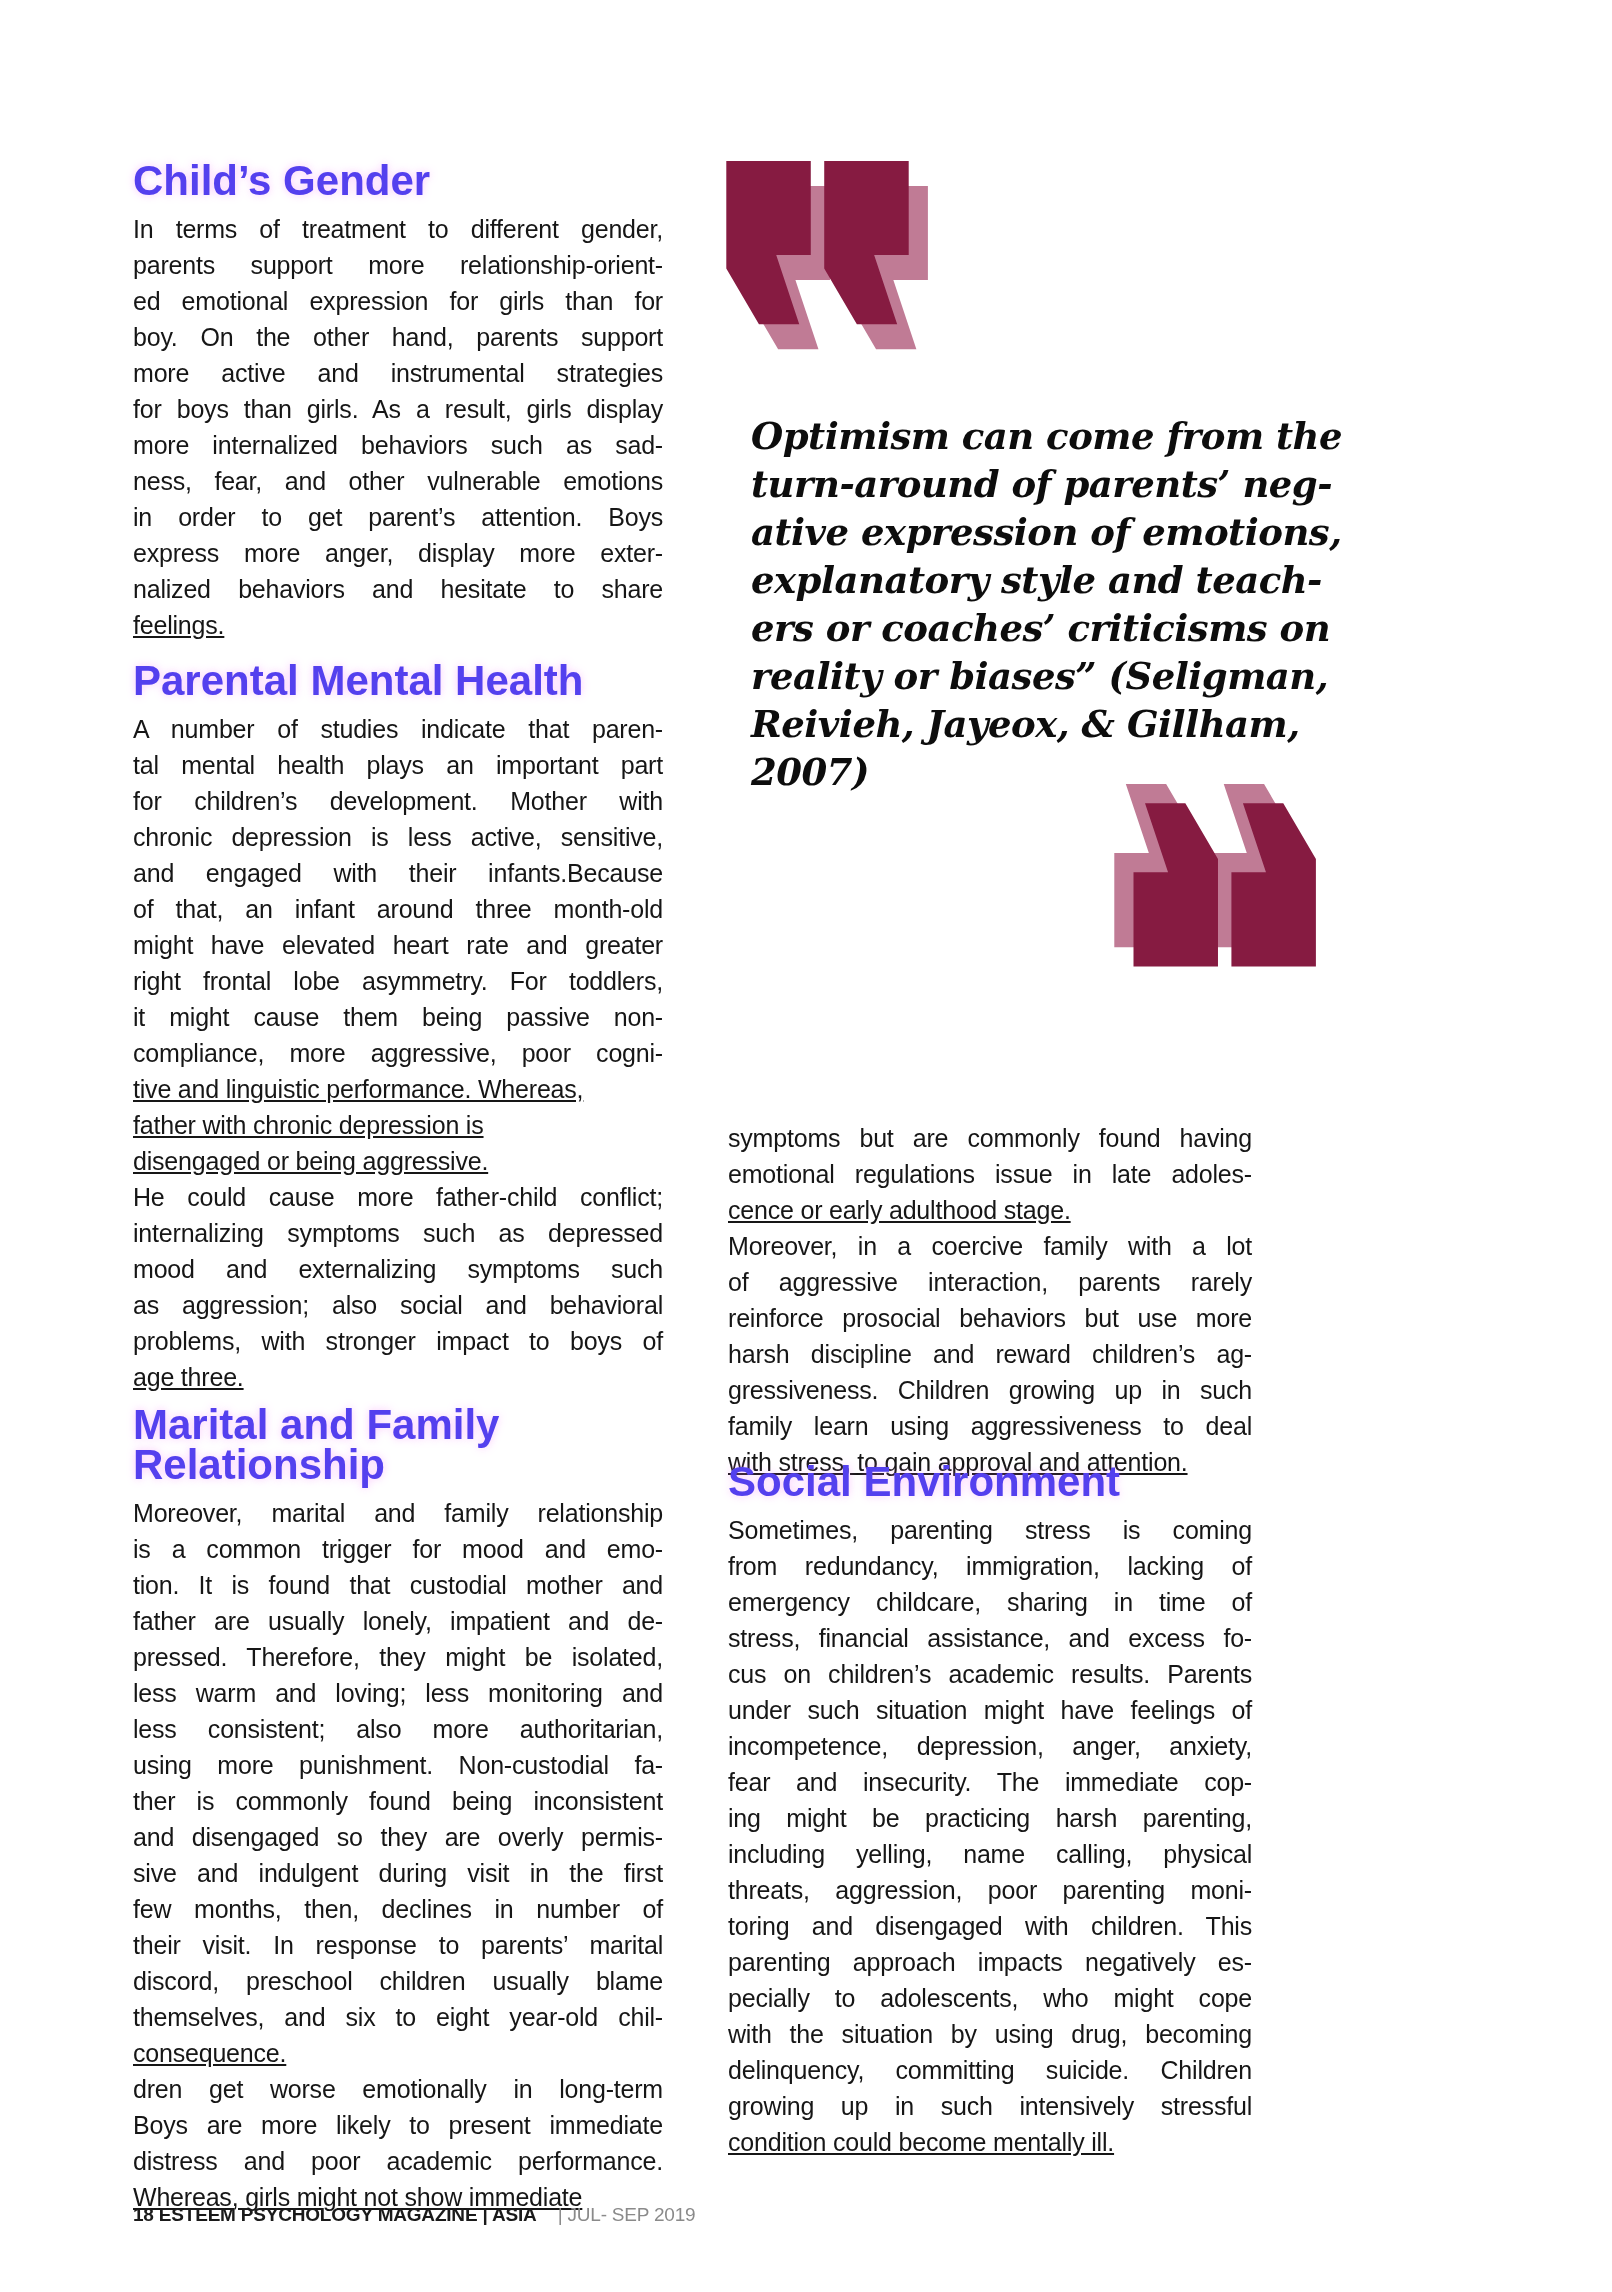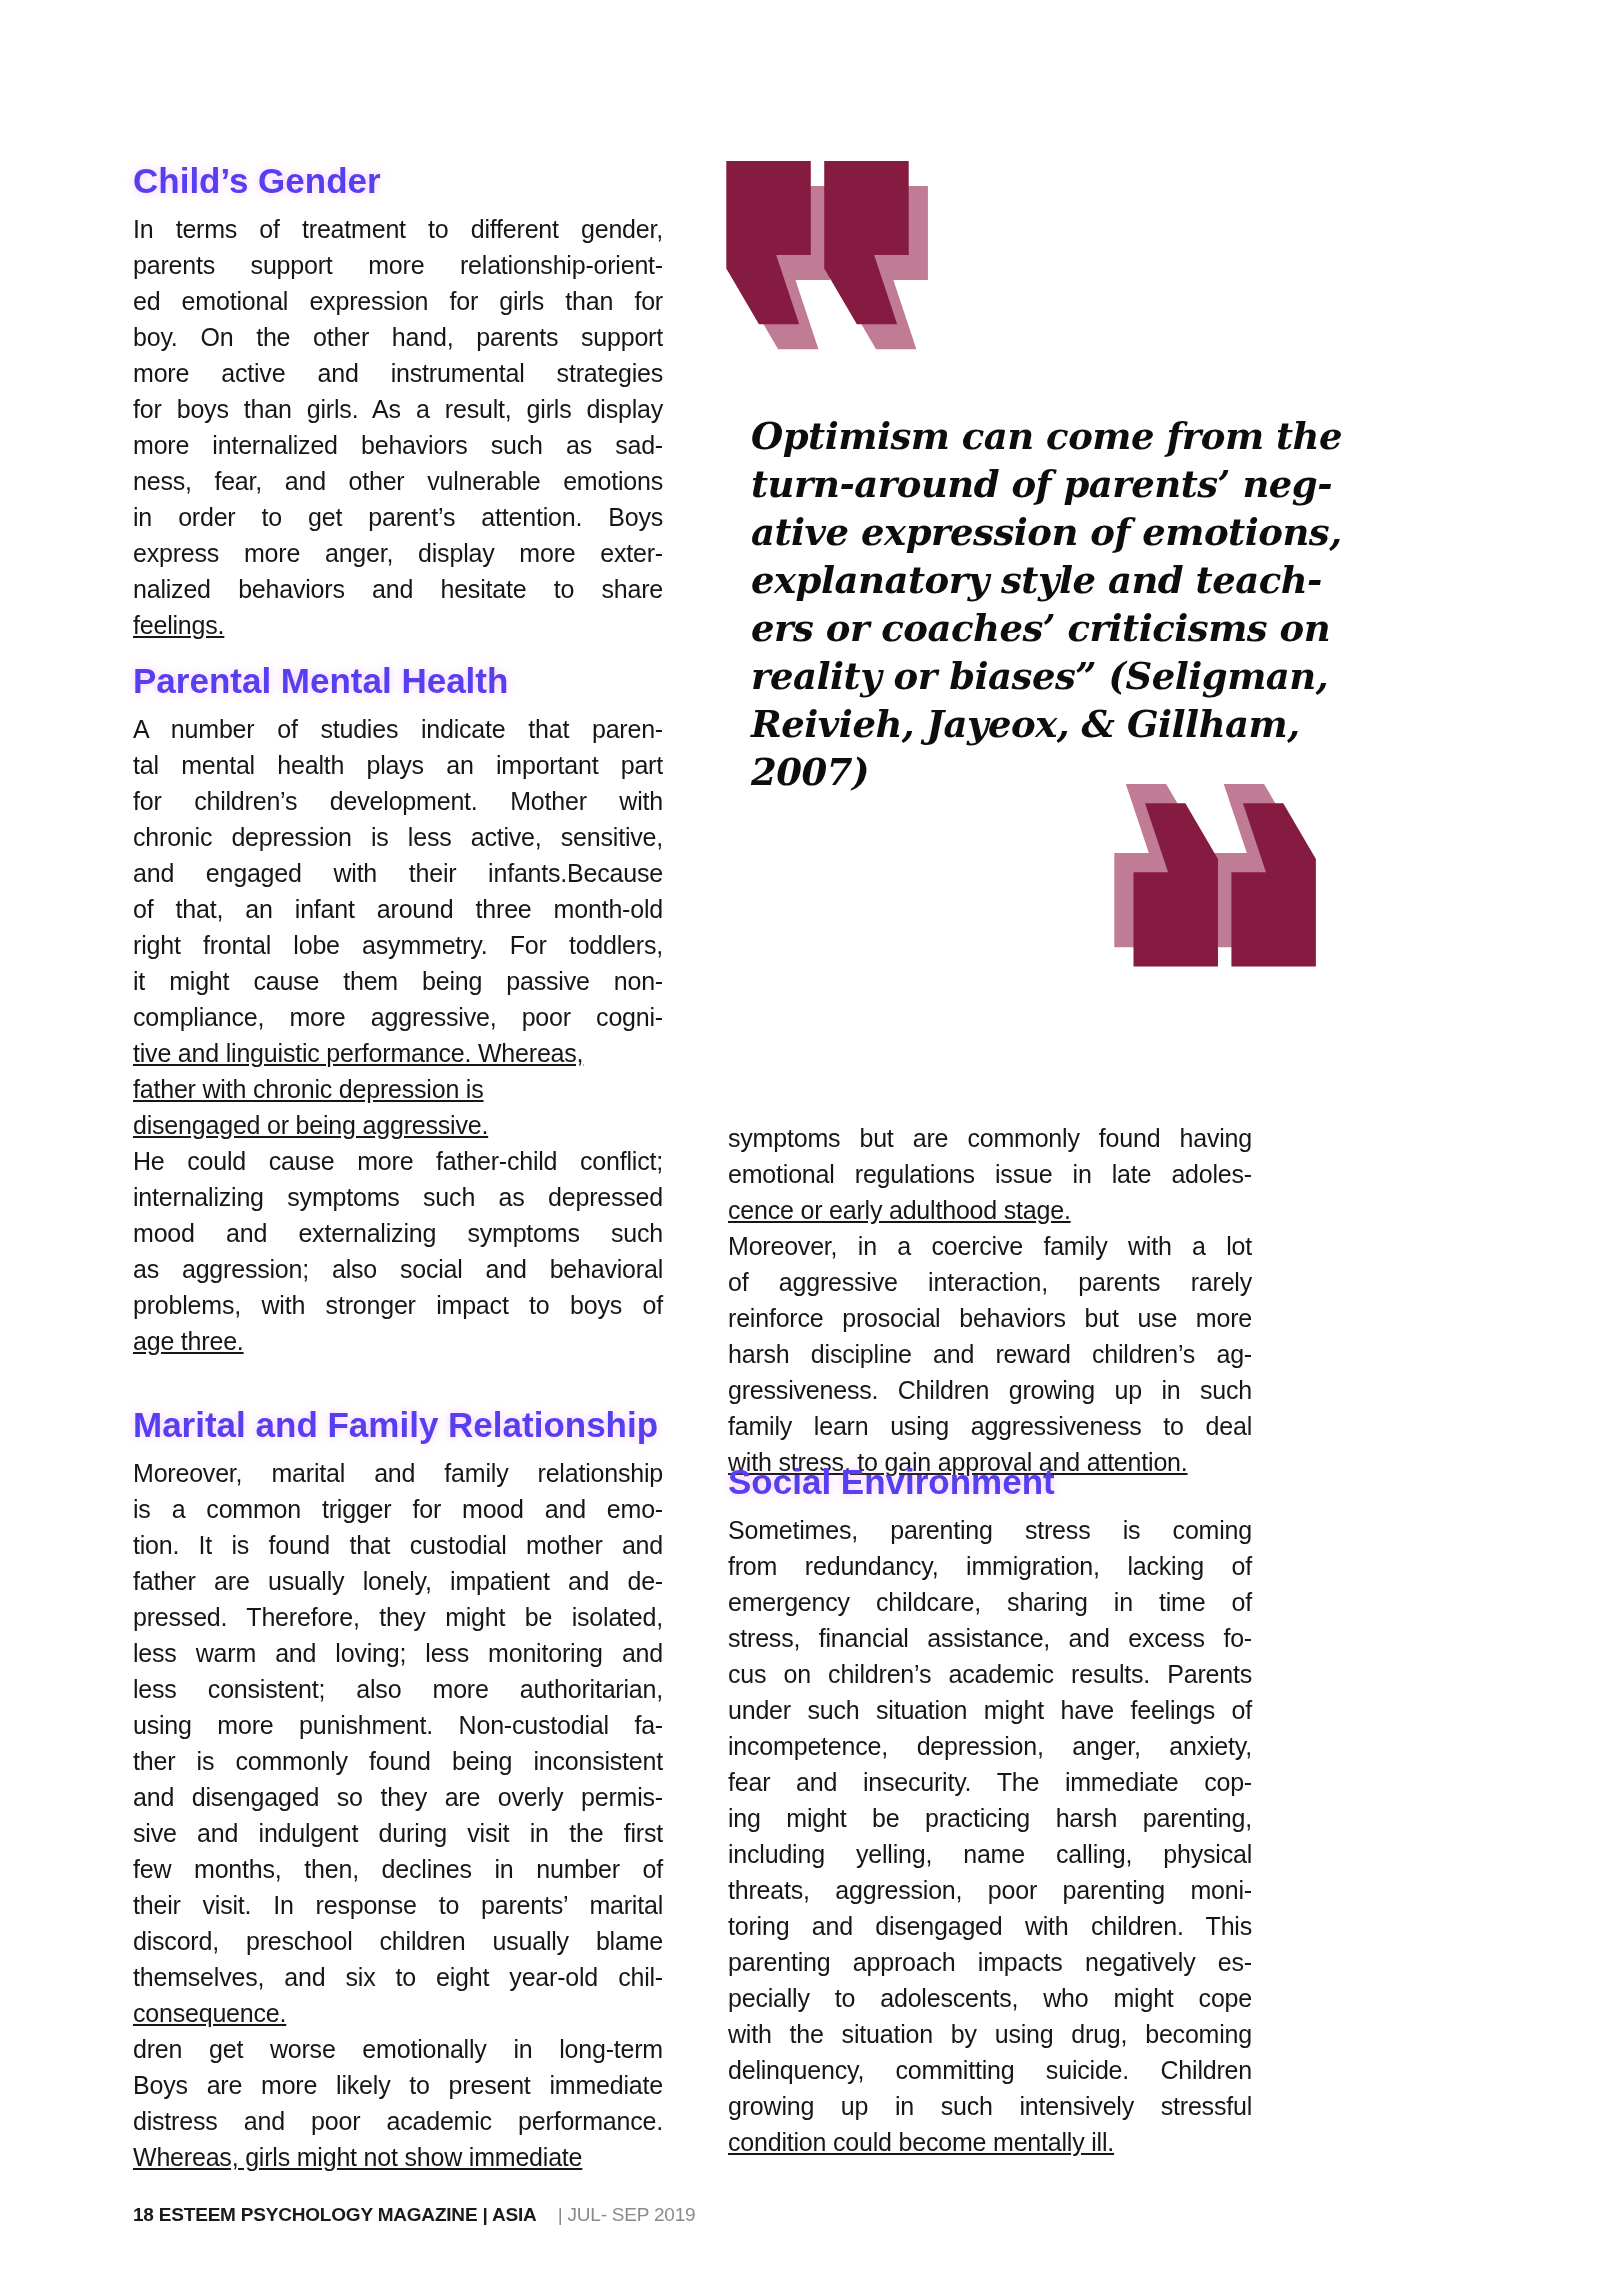--- a/index.html
+++ b/index.html
@@ -6,21 +6,21 @@
   #page{
     position:relative;
     width:1612px;height:2292px;
     background:#ffffff;
     font-family:"Liberation Sans", sans-serif;
     color:var(--body_text,#161616);
     overflow:hidden;
   }
   .abs{position:absolute;}
   .sec-heading{
-    font-size:35px;font-weight:700;line-height:40px;margin:0 0 9.6px 0;
+    font-size:42px;font-weight:700;line-height:40px;margin:0 0 9.6px 0;
     color:var(--heading,#5440ee);
     text-shadow:0 0 8.6px rgba(244,120,250,0.40);
   }
   .para{margin:0;padding:0;}
   .jline{
     font-size:25px;line-height:36px;height:36px;
     letter-spacing:-0.2px;
     text-align:justify;text-align-last:justify;
     white-space:nowrap;
     color:var(--body_text,#161616);
@@ -67,20 +67,21 @@
 
   <div class="abs" style="left:133px;top:661px;width:530px;">
     <div class="sec-heading">Parental Mental Health</div>
     <div class="para">
         <div class="jline">A number of studies indicate that paren-</div>
         <div class="jline">tal mental health plays an important part</div>
         <div class="jline">for children’s development. Mother with</div>
         <div class="jline">chronic depression is less active, sensitive,</div>
         <div class="jline">and engaged with their infants.Because</div>
         <div class="jline">of that, an infant around three month-old</div>
+        <div class="jline">might have elevated heart rate and greater</div>
         <div class="jline">right frontal lobe asymmetry. For toddlers,</div>
         <div class="jline">it might cause them being passive non-</div>
         <div class="jline">compliance, more aggressive, poor cogni-</div>
         <div class="jline last">tive and linguistic performance. Whereas,</div>
       </div>
     <div class="para">
         <div class="jline last">father with chronic depression is</div>
       </div>
     <div class="para">
         <div class="jline last">disengaged or being aggressive.</div>

